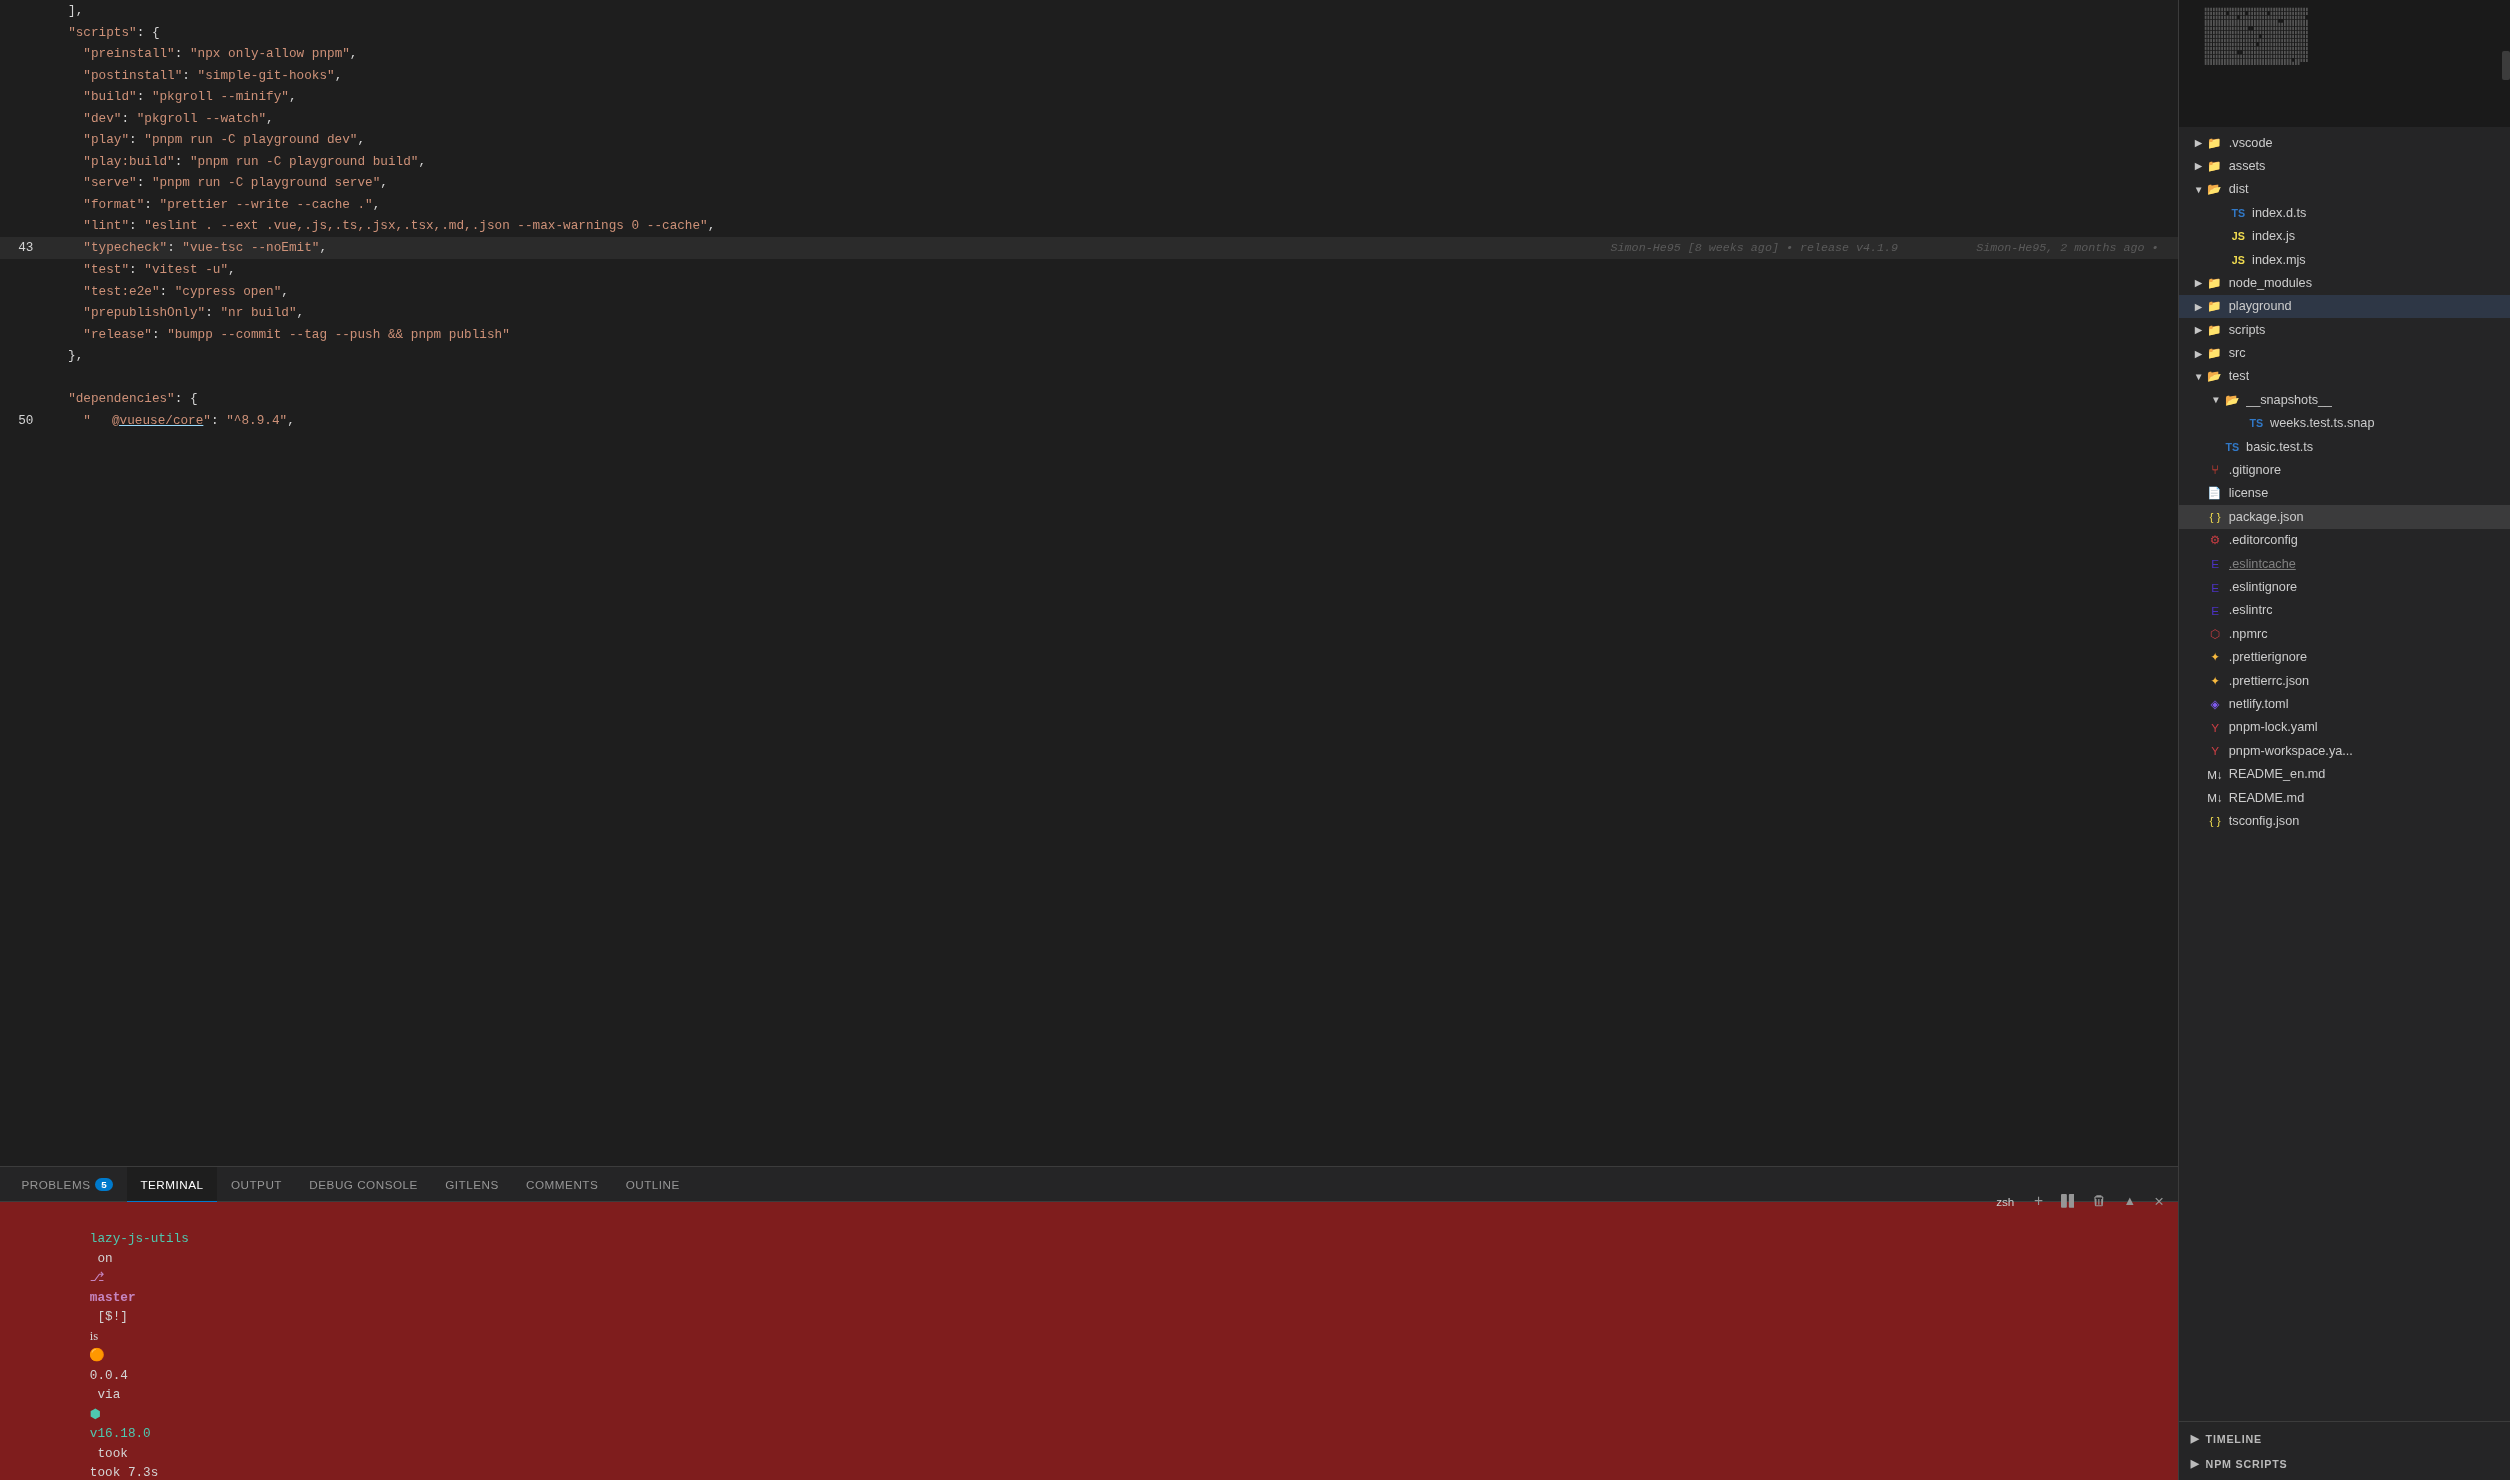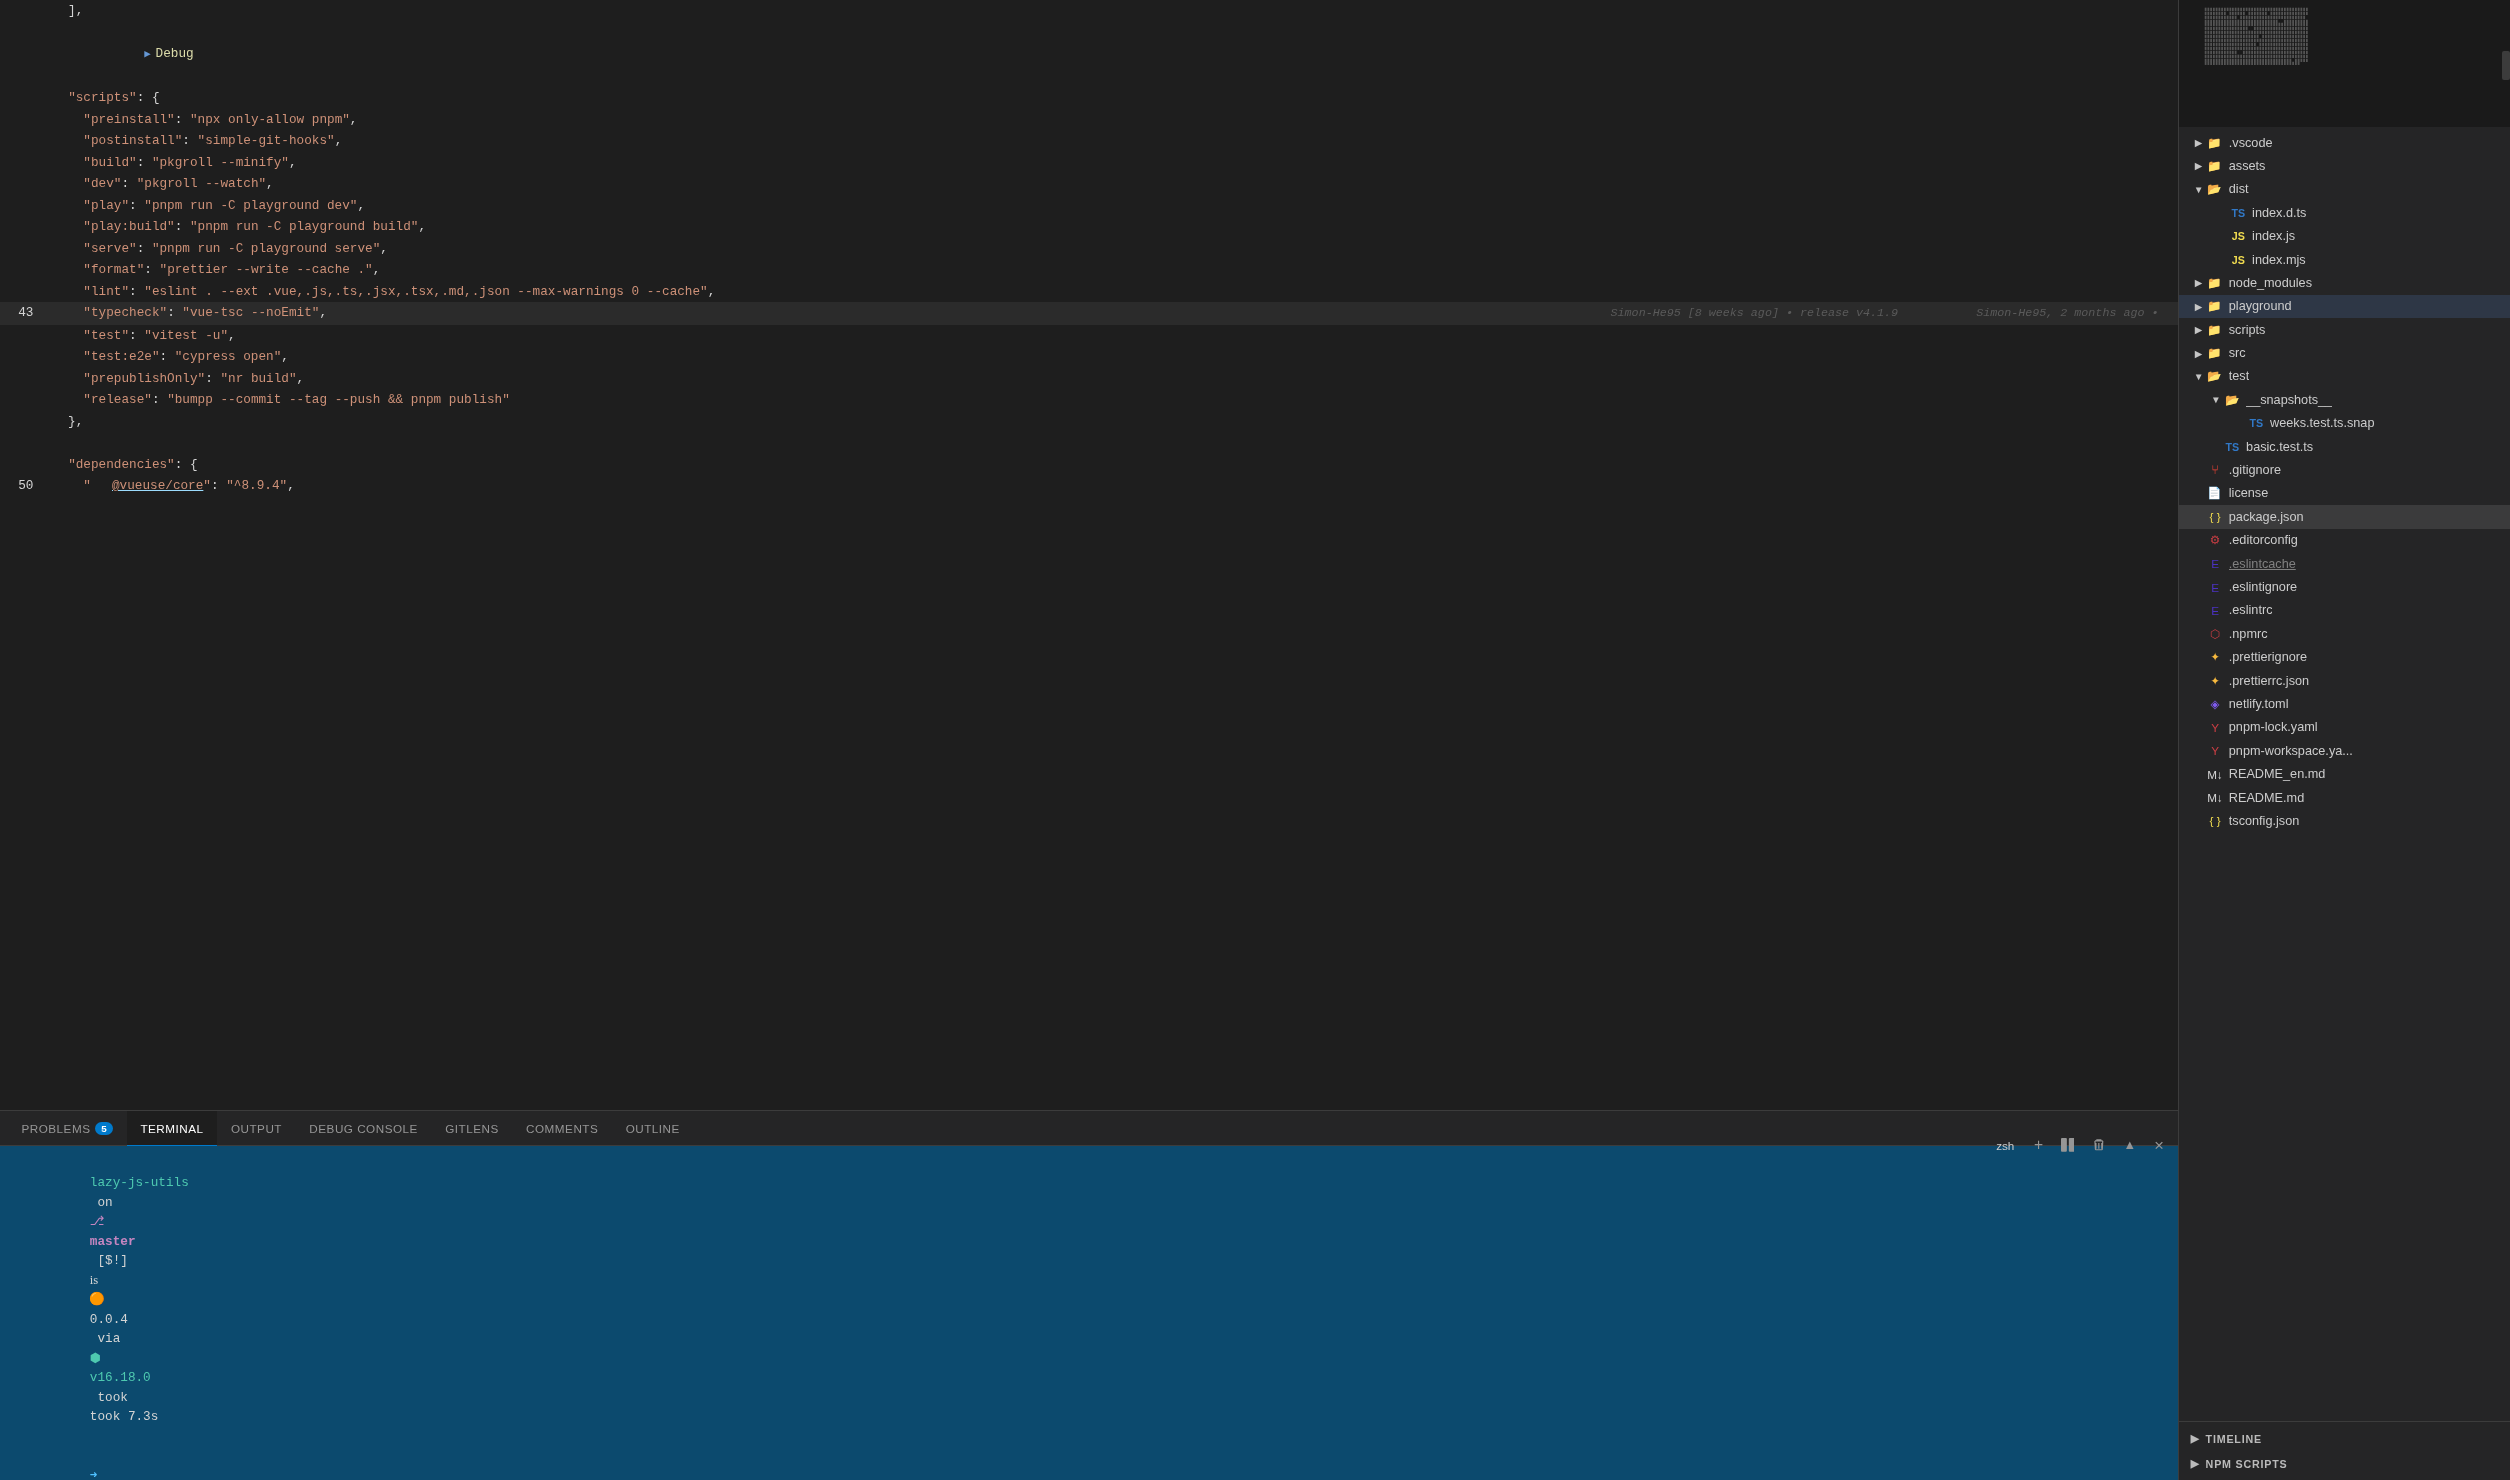--- a/index.html
+++ b/index.html
@@ -81,22 +81,22 @@
       white-space: nowrap;
     }
 
     
     .line-active {
       background: rgba(255,255,255,0.06);
     }
 
     
     .panel {
-      height: 370px;
-      background: #0c4a6e;
+      height: 314px;
+      background: #7f1d1d;
       border-top: 1px solid #3c3c3c;
       display: flex;
       flex-direction: column;
     }
 
     .panel-tabs {
       display: flex;
       align-items: center;
       background: #252526;
       border-bottom: 1px solid #3c3c3c;
@@ -299,26 +299,20 @@
 
   <div class="editor-area">
     <div class="code-editor">
       <div class="code-lines">
 
         <div class="code-line">
           <span class="line-number"></span>
           <span class="line-content"><span class="punc">  ],</span></span>
         </div>
 
-        <div class="code-line">
-          <span class="line-number"></span>
-          <span class="line-content">
-            <span style="color:#6597d4; font-size:10.7px; margin-right:4.9px;">▶</span><span class="fn">Debug</span>
-          </span>
-        </div>
 
         <div class="code-line">
           <span class="line-number"></span>
           <span class="line-content">  <span class="str">"scripts"</span><span class="punc">: {</span></span>
         </div>
 
         <div class="code-line">
           <span class="line-number"></span>
           <span class="line-content">    <span class="str">"preinstall"</span><span class="punc">: </span><span class="str">"npx only-allow pnpm"</span><span class="punc">,</span></span>
         </div>

